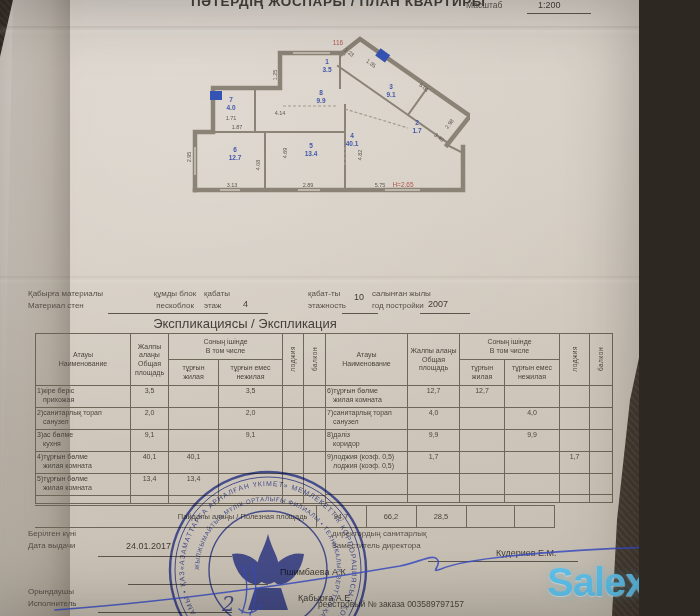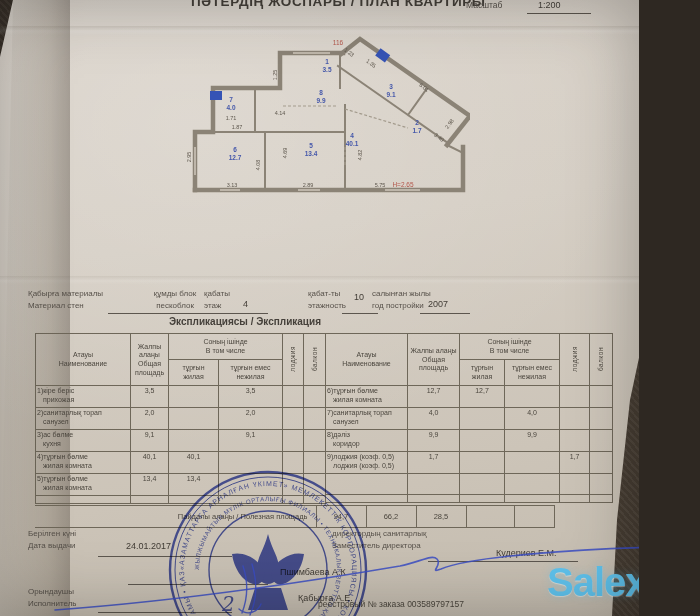--- a/index.html
+++ b/index.html
@@ -22,21 +22,21 @@
     background:linear-gradient(205deg,#f4f2ee 30%,#d8d4cd 70%,#b9b4aa 100%);
     clip-path:polygon(8px 4px,60px 0,60px 62px);}
   .txt{position:absolute;color:#4b463d;}
   #doc-title{left:191px;top:-6px;font-size:13.5px;font-weight:bold;letter-spacing:0.6px;white-space:nowrap;color:#45403a;}
   #scale-label{left:466px;top:0px;font-size:8.5px;color:#56504a;}
   #scale-value{left:538px;top:0px;font-size:9px;color:#45403a;}
   .uline{position:absolute;height:0;border-bottom:1px solid #5c564e;}
   
   .lbl2{position:absolute;font-size:8px;line-height:12px;color:#57514a;white-space:nowrap;}
   .val{position:absolute;font-size:9px;color:#413c35;white-space:nowrap;}
-  #table-title{position:absolute;left:140px;top:316px;width:210px;text-align:center;font-size:10px;font-weight:bold;color:#45403a;}
+  #table-title{position:absolute;left:140px;top:316px;width:210px;text-align:center;font-size:13px;font-weight:normal;color:#45403a;}
   
   table.expl{position:absolute;border-collapse:collapse;table-layout:fixed;}
   table.expl th,table.expl td{border:1px solid #6e6759;font-weight:normal;color:#4b463e;
     font-size:7px;line-height:1.22;padding:1px 1px 0 1px;vertical-align:top;overflow:hidden;}
   table.expl th{text-align:center;vertical-align:middle;}
   #t-left{left:35px;top:333px;width:290px;}
   #t-right{left:325px;top:333px;width:287px;}
   tr.hrow1{height:26px;} tr.hrow2{height:26px;}
   tbody tr{height:22px;}
   td.c-name{text-align:left;}

